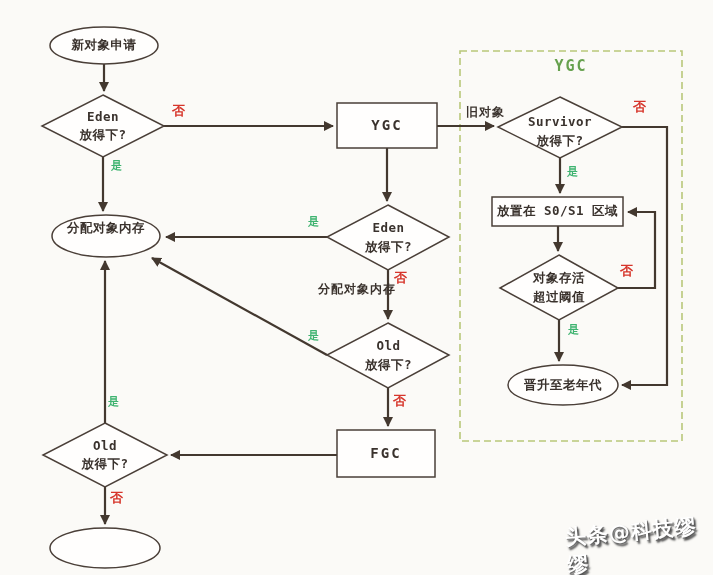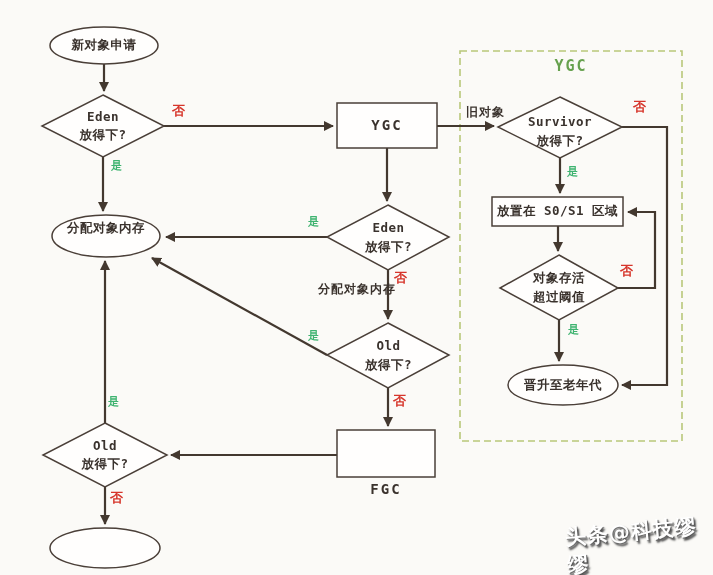--- a/index.html
+++ b/index.html
@@ -96,21 +96,21 @@
 放得下?</div>
   <div class="node-label" style="left:492px;top:197px;width:131px;height:29px;">放置在 S0/S1 区域</div>
   <div class="node-label" style="left:508px;top:365px;width:110px;height:40px;">晋升至老年代</div>
   <div class="node-label" style="left:500px;top:255px;width:118px;height:65px;">对象存活
 超过阈值</div>
   <div class="node-label" style="left:52px;top:215px;width:108px;height:26px;">分配对象内存</div>
   <div class="node-label" style="left:327px;top:205px;width:123px;height:65px;">Eden
 放得下?</div>
   <div class="node-label" style="left:327px;top:323px;width:123px;height:65px;">Old
 放得下?</div>
-  <div class="node-label" style="left:337px;top:430px;width:98px;height:47px;font-size:14px;letter-spacing:2px;margin-top:36px;">FGC</div>
+  <div class="node-label" style="left:337px;top:430px;width:98px;height:47px;font-size:14px;letter-spacing:2px;">FGC</div>
   <div class="node-label" style="left:43px;top:423px;width:124px;height:64px;">Old
 放得下?</div>
 
   <div class="edge-label lbl-no" style="left:172px;top:104px;">否</div>
   <div class="edge-label lbl-yes" style="left:111px;top:160px;">是</div>
   <div class="edge-label lbl-dark" style="left:466px;top:106px;">旧对象</div>
   <div class="edge-label lbl-no" style="left:633px;top:100px;">否</div>
   <div class="edge-label lbl-yes" style="left:567px;top:166px;">是</div>
   <div class="edge-label lbl-no" style="left:620px;top:264px;">否</div>
   <div class="edge-label lbl-yes" style="left:568px;top:324px;">是</div>

